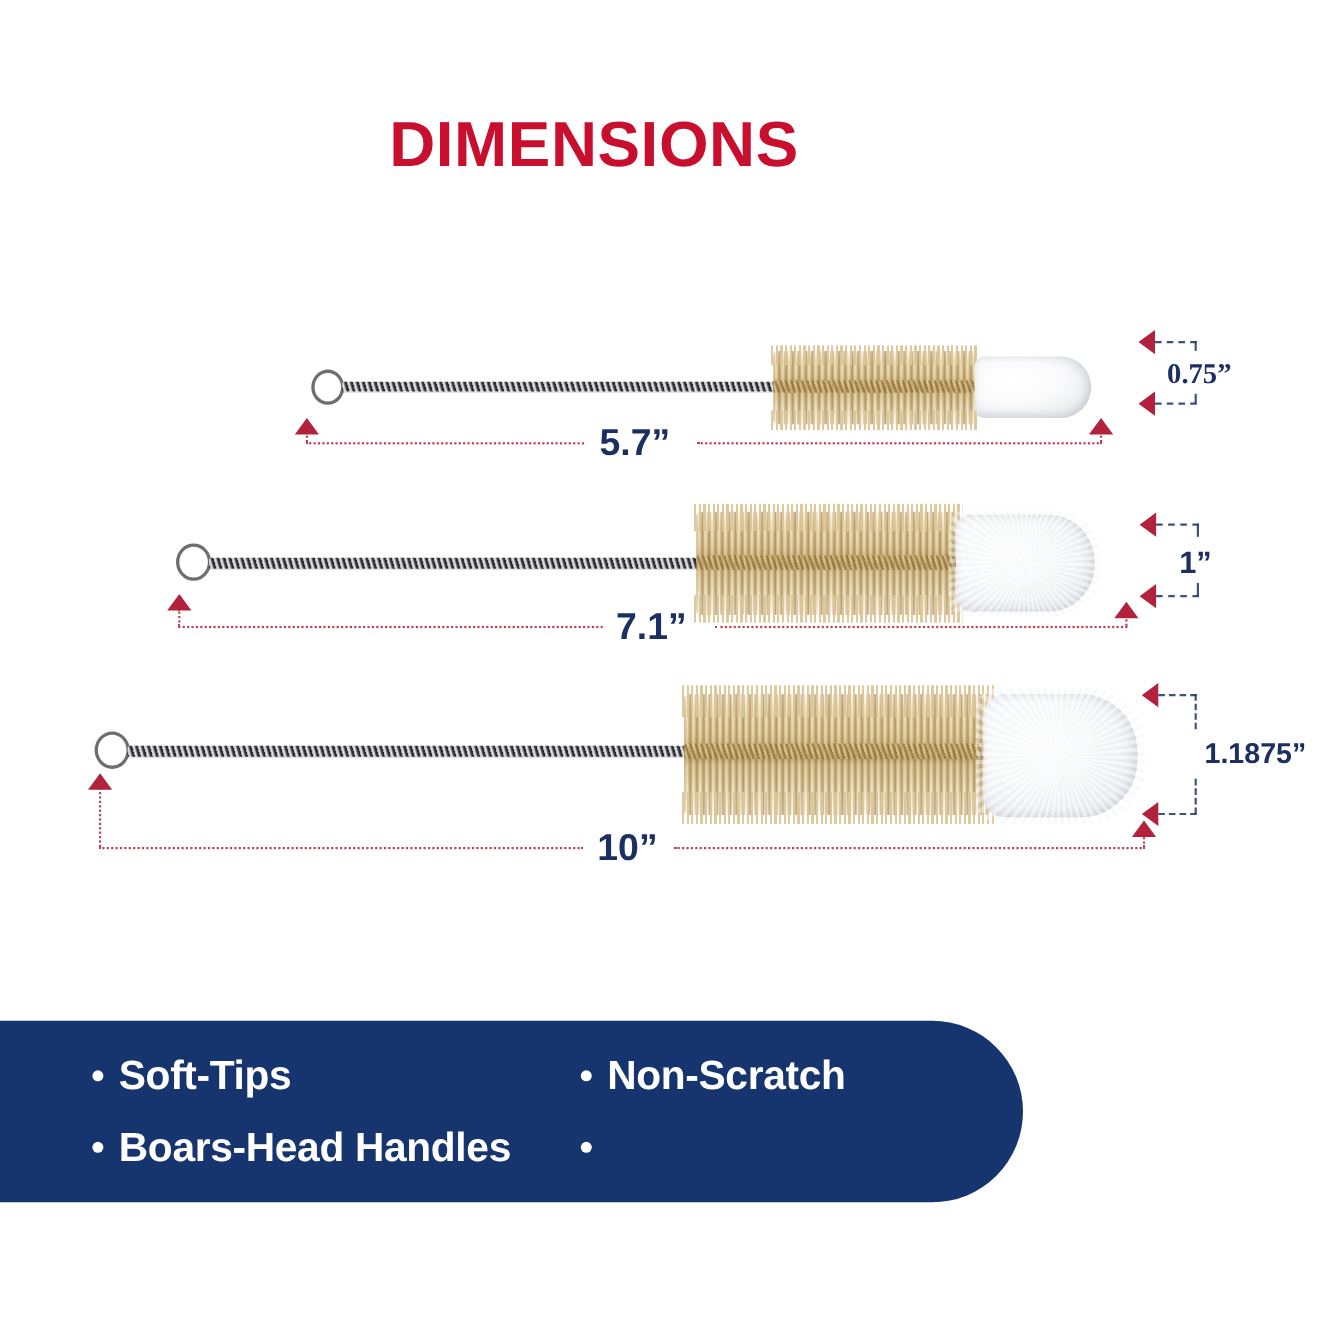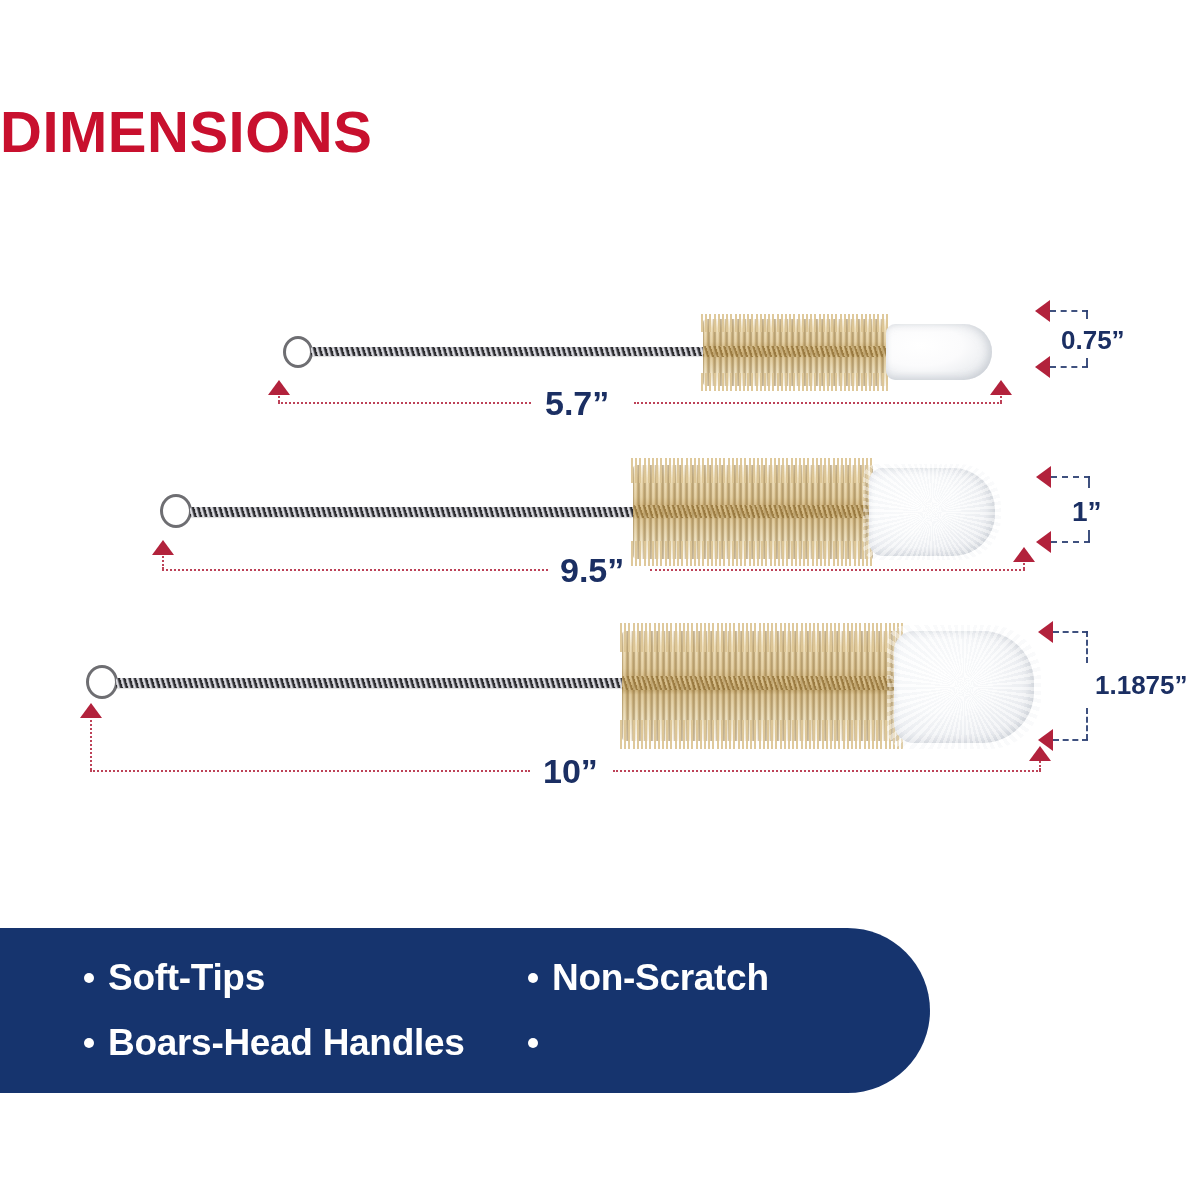--- a/index.html
+++ b/index.html
@@ -20,20 +20,21 @@
     height: 1200px;
     background: #ffffff;
   }
 
   
   .title {
     position: absolute;
     top: 98px;
     left: 0;
     width: 1080px;
+    text-align: center;
     font-size: 58px;
     font-weight: 800;
     letter-spacing: 0.5px;
     color: #C8102E;
     font-family: "Liberation Sans", sans-serif;
   }
 
   
   .brush {
     position: absolute;
@@ -269,21 +270,21 @@
     <div class="h-dots" style="left:634px; top:402px; width:368px;"></div>
     <div class="v-dots" style="left:1000px; top:392px; height:10px;"></div>
     <div class="arrow-up" style="left:990px; top:380px;"></div>
   </div>
 
   <div>
     <div class="arrow-left" style="left:1035px; top:300px;"></div>
     <div class="h-dash" style="left:1050px; top:310px; width:38px;"></div>
     <div class="v-dash" style="left:1086px; top:310px; height:9px;"></div>
 
-    <div class="dim-label" style="left:1061px; top:325px; font-size:26px;">0.75”</div>
+    <div class="dim-label" style="left:1061px; top:325px; font-size:26px;font-family:Liberation Serif, serif;">0.75”</div>
 
     <div class="v-dash" style="left:1086px; top:358px; height:9px;"></div>
     <div class="h-dash" style="left:1050px; top:366px; width:38px;"></div>
     <div class="arrow-left" style="left:1035px; top:356px;"></div>
   </div>
 
   <div class="brush" style="left:0; top:455px; width:1200px;">
 
     <div class="loop" style="left:160px; top:39px; width:32px; height:34px;"></div>
 
@@ -295,21 +296,21 @@
 
     <div class="tip fuzzy" style="left:869px; top:13px; width:126px; height:88px;
                 border-radius:14px 42px 42px 14px;"></div>
   </div>
 
   <div>
     <div class="arrow-up" style="left:152px; top:540px;"></div>
     <div class="v-dots" style="left:162px; top:553px; height:16px;"></div>
     <div class="h-dots" style="left:162px; top:569px; width:386px;"></div>
 
-    <div class="dim-label" style="left:560px; top:551px; font-size:34px;">9.5”</div>
+    <div class="dim-label" style="left:560px; top:551px; font-size:34px;">7.1”</div>
 
     <div class="h-dots" style="left:650px; top:569px; width:375px;"></div>
     <div class="v-dots" style="left:1023px; top:559px; height:10px;"></div>
     <div class="arrow-up" style="left:1013px; top:547px;"></div>
   </div>
 
   <div>
     <div class="arrow-left" style="left:1036px; top:466px;"></div>
     <div class="h-dash" style="left:1051px; top:476px; width:39px;"></div>
     <div class="v-dash" style="left:1088px; top:476px; height:12px;"></div>

